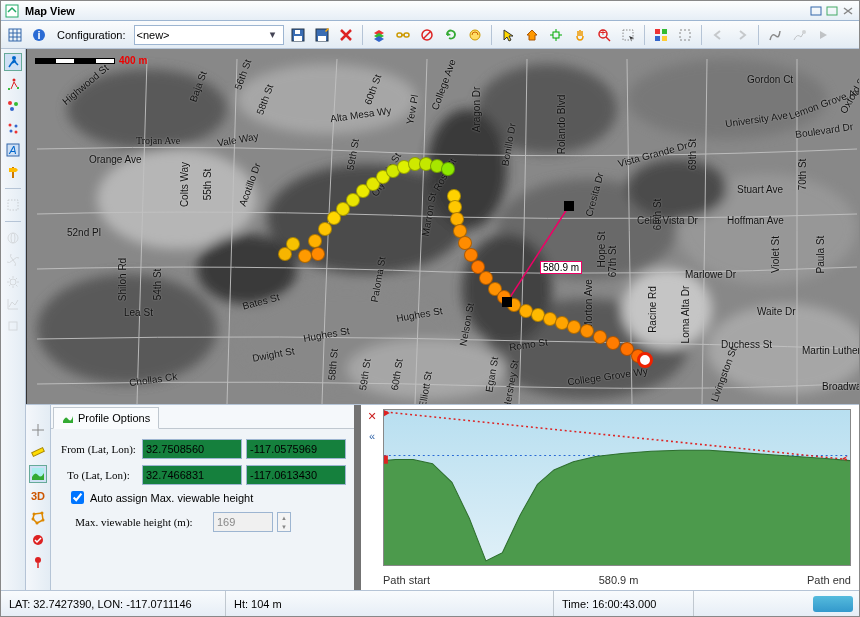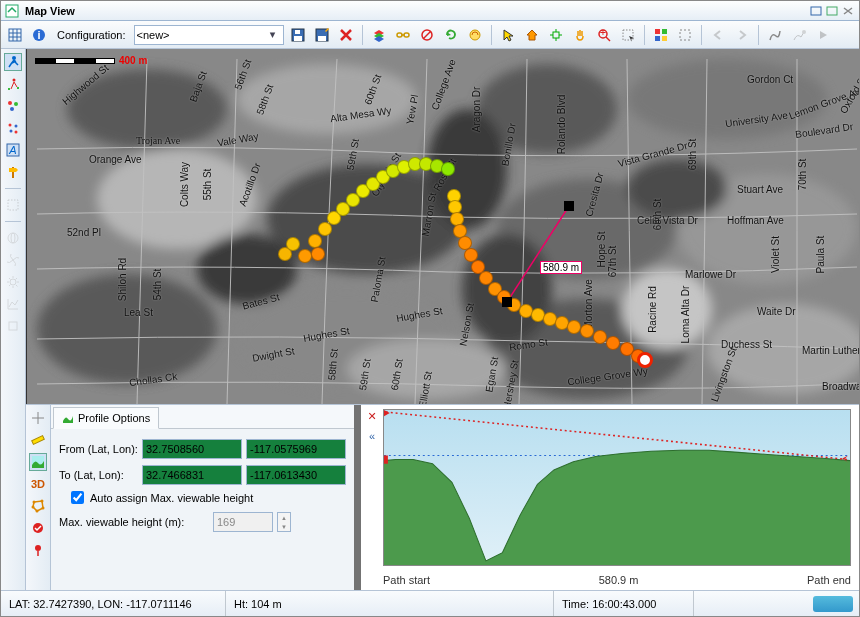--- a/index.html
+++ b/index.html
@@ -37,28 +37,28 @@
   .scale-seg.b { background:#000; }
   .scale-seg.w { background:#fff; }
   .scale-txt { color:#e00; font-weight:bold; margin-left:4px; font-size:10px;}
   .path-dot { position:absolute; width:14px; height:14px; border-radius:50%; border:1px solid rgba(0,0,0,0.3); transform:translate(-50%,-50%);}
   .square-marker { position:absolute; width:10px; height:10px; background:#000; transform:translate(-50%,-50%);}
   .ring-marker { position:absolute; width:16px; height:16px; border:3px solid #e20; border-radius:50%; background:#fff; transform:translate(-50%,-50%);}
   .dist-label { position:absolute; background:#fff; border:1px solid #e06; color:#000; padding:0 2px; font-size:10px;}
 
   
   .bottom-panel { height:186px; display:flex; border-top:1px solid #b5c4d6; }
-  .bp-tools { width:25px; background:linear-gradient(90deg,#f4f7fb,#e3ecf4); border-right:1px solid #b5c4d6; display:flex; flex-direction:column; align-items:center; padding-top:4px; gap:4px;}
+  .bp-tools { width:25px; background:linear-gradient(90deg,#f4f7fb,#e3ecf4); border-right:1px solid #b5c4d6; display:flex; flex-direction:column; align-items:center; padding-top:16px; gap:4px;}
   .options-panel { width:310px; background:#f0f4f8; border-right:7px solid #737373; padding:0; }
   .tab-row { display:flex; background:#f5f8fb; border-bottom:1px solid #c0c8d0;}
   .tab { padding:4px 8px; border:1px solid #c0c8d0; background:#f9fbfd; display:flex; align-items:center; gap:4px; cursor:pointer; margin:2px 0 -1px 2px; border-bottom:1px solid #f9fbfd;}
   .tab.inactive { background:#eef2f6; border-bottom:1px solid #c0c8d0;}
   .form-area { padding:10px 8px; }
   .form-row { display:flex; align-items:center; margin-bottom:6px; gap:4px;}
-  .form-row label { width:88px; text-align:left; }
+  .form-row label { width:88px; text-align:center;font-family:Liberation Serif, serif; }
   .form-row input[type=text] { width:100px; height:20px; border:1px solid #9db5d1; padding:0 3px; background:#15803d;}
   .form-row input.dim { background:#f0f0f0; color:#888;}
   .check-row { display:flex; align-items:center; gap:6px; margin:4px 0 8px 12px;}
   .check-row input { width:13px; height:13px;}
   .spinner { display:flex; flex-direction:column; height:20px; border:1px solid #9db5d1; width:14px;}
   .spinner div{flex:1; display:flex; align-items:center; justify-content:center; font-size:6px; color:#888; cursor:pointer; background:#f4f4f4;}
 
   .profile-panel { flex:1; position:relative; background:#fff; }
   .profile-ctrl { position:absolute; left:4px; top:4px; display:flex; flex-direction:column; gap:6px;}
   .profile-ctrl div { width:14px; height:14px; display:flex; align-items:center; justify-content:center; cursor:pointer; color:#c22;}

